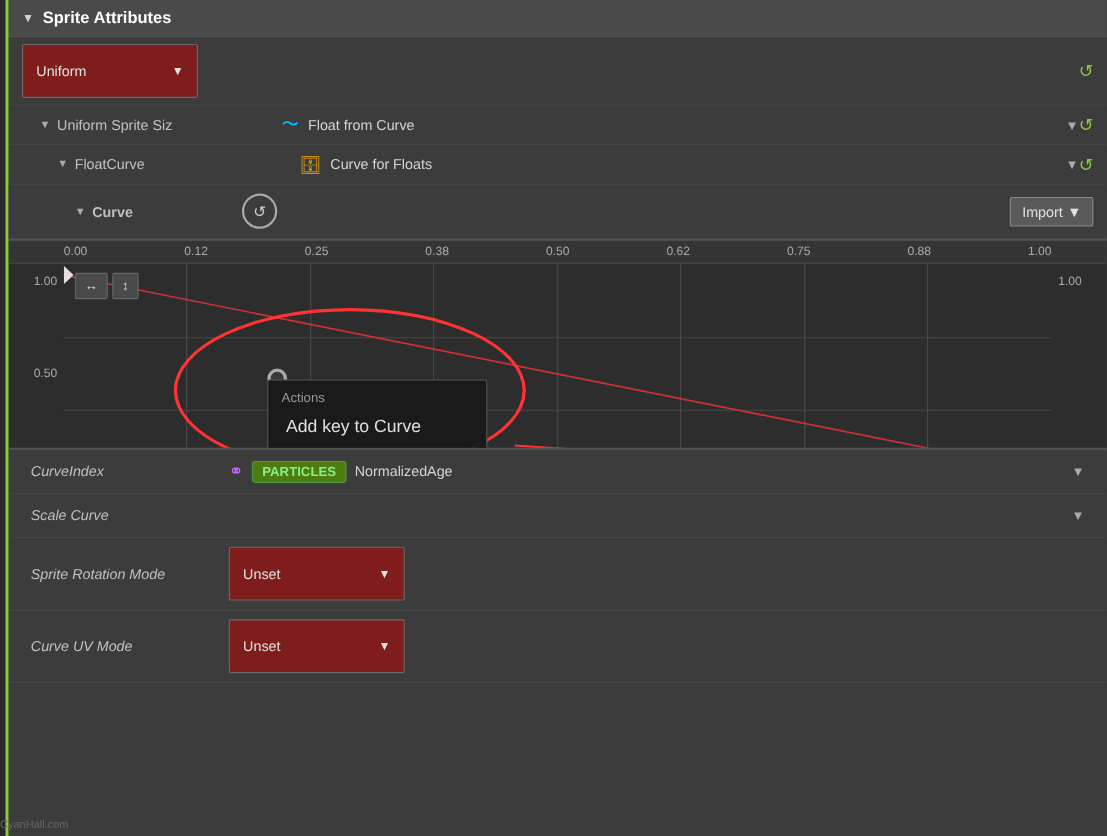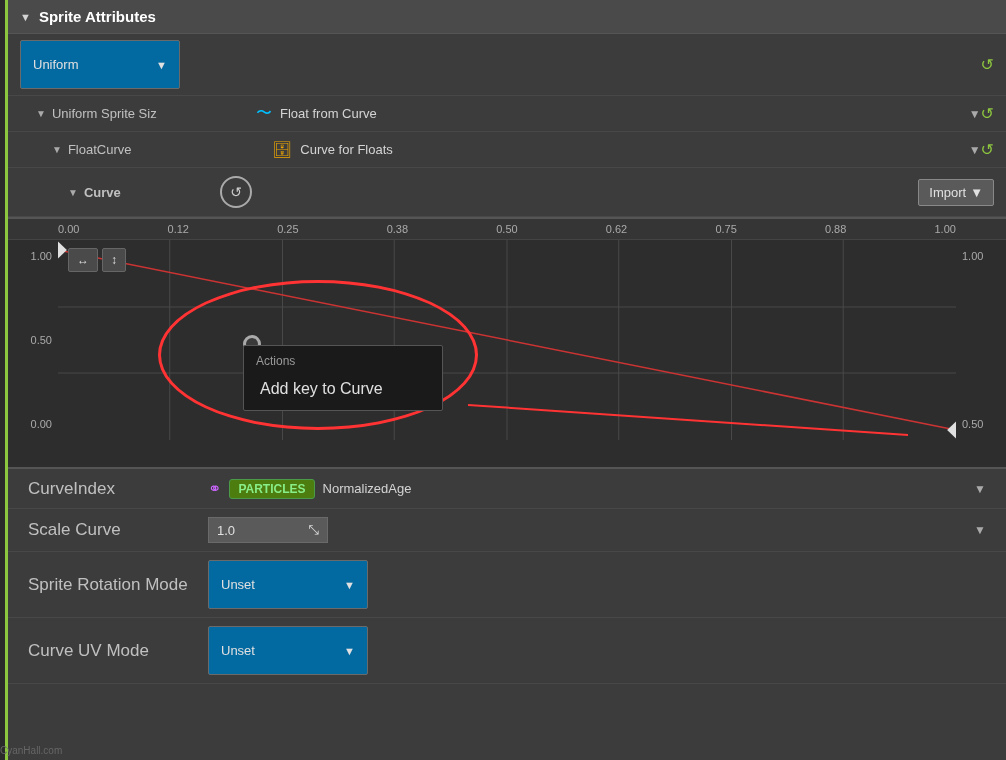--- a/index.html
+++ b/index.html
@@ -93,21 +93,21 @@
     }
 
     .prop-value {
       flex: 1;
       display: flex;
       align-items: center;
       gap: 8px;
     }
 
     .dropdown-btn {
-      background: #0369a1;
+      background: #7f1d1d;
       border: 1px solid #6a6a6a;
       color: #e0e0e0;
       padding: 16px 12px;
       min-width: 160px;
       display: flex;
       align-items: center;
       justify-content: space-between;
       cursor: pointer;
       font-size: 13px;
       border-radius: 2px;
@@ -174,21 +174,21 @@
       display: flex;
       align-items: center;
       gap: 4px;
       border-radius: 2px;
     }
 
     
     .curve-graph-area {
       background: #2d2d2d;
       position: relative;
-      height: 250px;
+      height: 190px;
       border-bottom: 2px solid #555;
       overflow: hidden;
     }
 
     .graph-x-axis {
       display: flex;
       justify-content: space-between;
       padding: 4px 50px 4px 50px;
       background: #353535;
       font-size: 11px;
@@ -307,21 +307,22 @@
       display: flex;
       align-items: center;
       padding: 8px 20px;
       border-bottom: 1px solid #484848;
       min-height: 40px;
     }
 
     .bottom-prop-label {
       width: 180px;
       color: #c0c0c0;
-      font-size: 17px;
+      font-size: 13px;
+      font-style: italic;
     }
 
     .bottom-prop-value {
       flex: 1;
       display: flex;
       align-items: center;
       gap: 8px;
     }
 
     .particles-badge {
@@ -517,26 +518,20 @@
         <div class="bottom-prop-value">
           <span class="link-icon">⚭</span>
           <span class="particles-badge green">PARTICLES</span>
           <span>NormalizedAge</span>
         </div>
         <span class="down-arrow-icon">▼</span>
       </div>
 
       <div class="bottom-prop-row">
         <div class="bottom-prop-label">Scale Curve</div>
-        <div class="bottom-prop-value">
-          <div class="number-input">
-            <span>1.0</span>
-            <span>⤡</span>
-          </div>
-        </div>
         <span class="down-arrow-icon">▼</span>
       </div>
 
       <div class="bottom-prop-row">
         <div class="bottom-prop-label">Sprite Rotation Mode</div>
         <div class="bottom-prop-value">
           <div class="dropdown-btn">
             <span>Unset</span>
             <span class="arrow">▼</span>
           </div>

